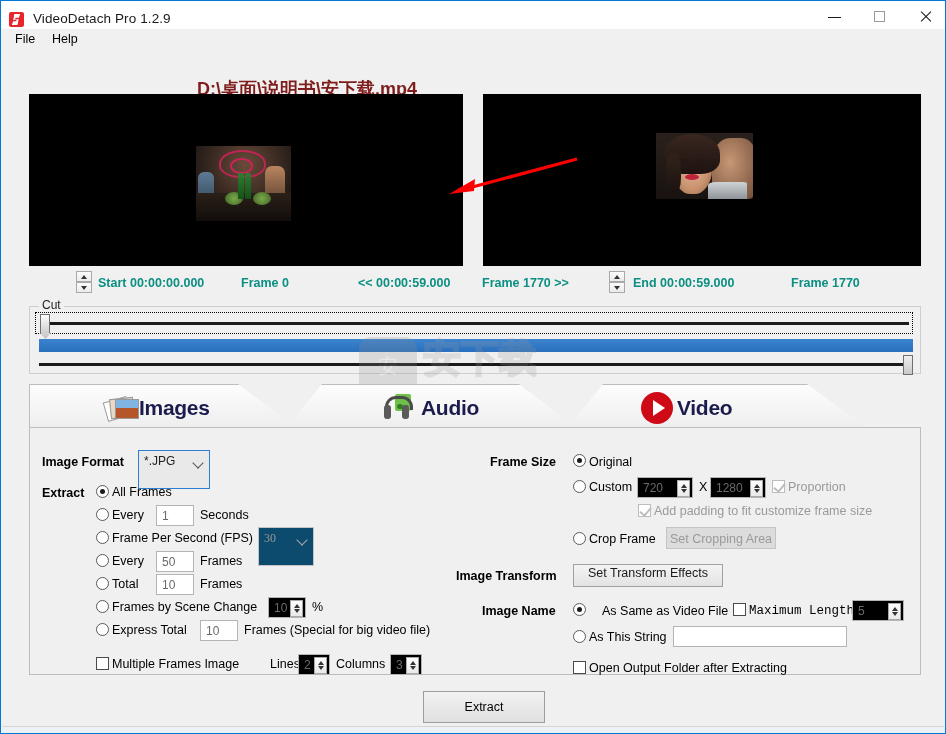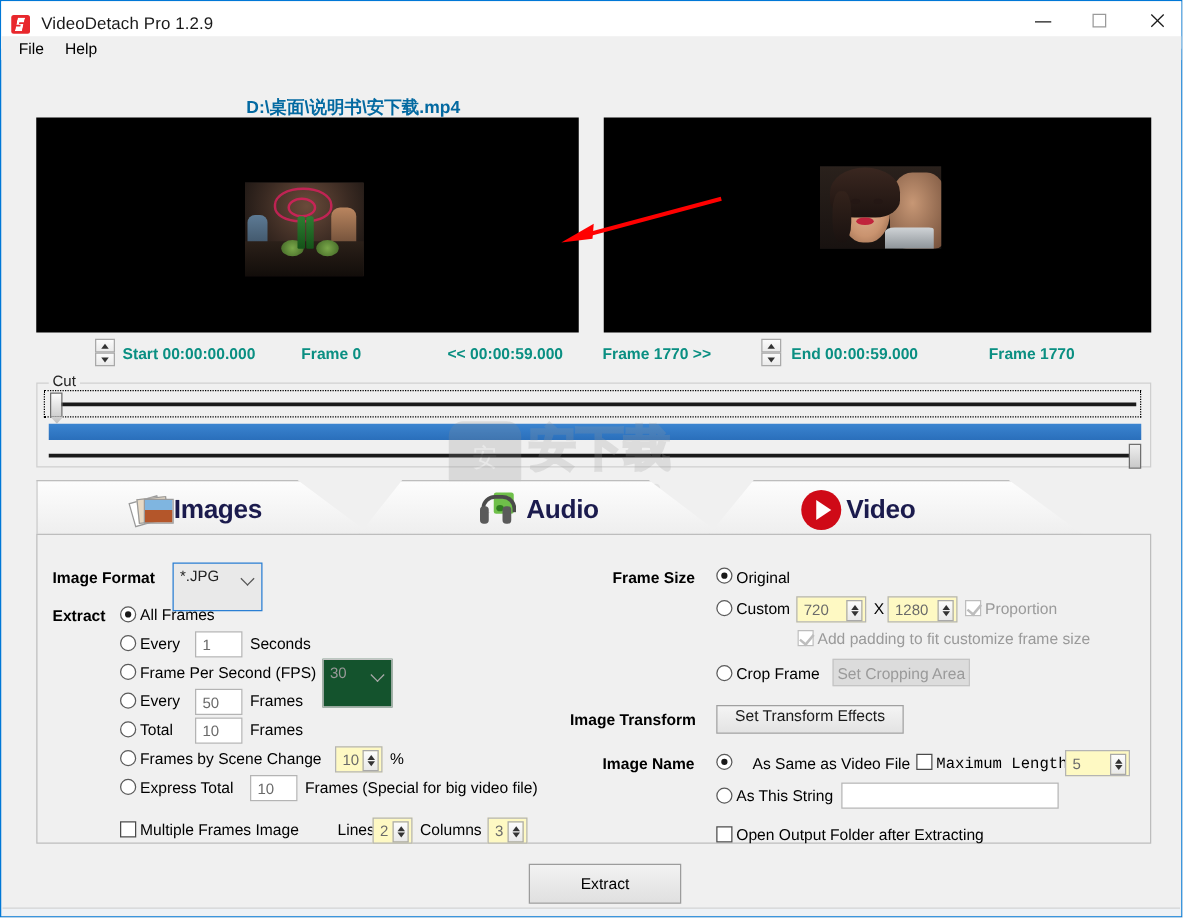--- a/index.html
+++ b/index.html
@@ -45,22 +45,22 @@
   .loadbtn{position:absolute;left:28px;top:56px;width:162px;height:32px;
            background:linear-gradient(#f6f6f6,#eaeaea);border:1px solid #a0a0a0;
            box-sizing:border-box;}
   .folder{position:absolute;left:14px;top:6px;width:30px;height:20px;}
   .folder .fb{position:absolute;left:1px;top:4px;width:24px;height:14px;background:#8fa9c9;
       border:1px solid #6d87a6;transform:skewY(-8deg);border-radius:1px;}
   .folder .ff{position:absolute;left:4px;top:6px;width:24px;height:13px;
       background:linear-gradient(135deg,#f2f6fb,#a9bfd8);border:1px solid #7e96b4;
       transform:skewY(-8deg);border-radius:1px;}
   .loadlbl{position:absolute;left:52px;top:8px;font-size:12.5px;color:#1a1a1a;}
-  .filepath{position:absolute;left:196px;top:76px;font-size:14px;font-weight:bold;
-            color:#0369a1;white-space:nowrap;}
+  .filepath{position:absolute;left:196px;top:76px;font-size:18px;font-weight:bold;
+            color:#7f1d1d;white-space:nowrap;}
 
   
   .preview{position:absolute;top:93px;height:172px;background:#000;overflow:hidden;}
   .pv-left{left:28px;width:434px;}
   .pv-right{left:482px;width:438px;}
   .thumb{position:absolute;background:#141212;overflow:hidden;}
   .t1{left:167px;top:52px;width:95px;height:75px;}
   .t2{left:173px;top:39px;width:97px;height:66px;}
 
   
@@ -195,38 +195,38 @@
   .lblB{font-weight:bold;}
   .lblGray{color:#9a9a9a;}
 
   .combo{position:absolute;height:39px;background:#e8e8e8;border:1px solid #b4b4b4;
          box-sizing:border-box;}
   .combo.focus{border:1px solid #2a7fd4;background:#e9e9e9;}
   .combo .cv{position:absolute;left:5px;top:3px;font-size:12px;color:#222;}
   .combo .chev{position:absolute;right:7px;top:8px;width:7px;height:7px;
       border-left:1.6px solid #555;border-bottom:1.6px solid #555;transform:rotate(-45deg);}
   .combo.dis .cv,.combo.dis .chev{color:#9a9a9a;border-color:#aaa;}
-  .combo.dis{background:#14532d;border-color:#c4c4c4;}
+  .combo.dis{background:#0c4a6e;border-color:#c4c4c4;font-family:Liberation Serif, serif;}
 
   .txtbox{position:absolute;height:21px;background:#fff;border:1px solid #b4b4b4;
           box-sizing:border-box;}
   .txtbox .tv{position:absolute;left:5px;top:3px;font-size:12px;color:#6a6a6a;}
 
   .radio{position:absolute;width:13px;height:13px;border-radius:50%;background:#fff;
          border:1px solid #5a5a5a;box-sizing:border-box;}
   .radio.on::after{content:"";position:absolute;left:3px;top:3px;width:5px;height:5px;
          border-radius:50%;background:#1a1a1a;}
   .check{position:absolute;width:13px;height:13px;background:#fff;border:1px solid #4a4a4a;
          box-sizing:border-box;}
   .check.on::after{content:"";position:absolute;left:3px;top:0px;width:5px;height:9px;
          border-right:2px solid #1a1a1a;border-bottom:2px solid #1a1a1a;transform:rotate(40deg);}
   .check.dis{border-color:#bdbdbd;}
   .check.dis.on::after{border-color:#bdbdbd;}
 
-  .spinbox{position:absolute;height:21px;background:#fef9c3;border:1px solid #b4b4b4;
+  .spinbox{position:absolute;height:21px;background:#000000;border:1px solid #b4b4b4;
            box-sizing:border-box;}
   .spinbox .sv{position:absolute;left:5px;top:3px;font-size:12px;color:#6a6a6a;}
   .spinbox .sbtn{position:absolute;right:2px;top:2px;width:13px;height:17px;
            background:linear-gradient(#fcfcfc,#e9e9e9);border:1px solid #a9a9a9;box-sizing:border-box;}
   .spinbox .sbtn::before,.spinbox .sbtn::after{content:"";position:absolute;left:3px;width:0;height:0;
            border-left:3px solid transparent;border-right:3px solid transparent;}
   .spinbox .sbtn::before{top:3px;border-bottom:4px solid #333;}
   .spinbox .sbtn::after{bottom:3px;border-top:4px solid #333;}
 
   .btn{position:absolute;background:linear-gradient(#f4f4f4,#e3e3e3);border:1px solid #a0a0a0;

